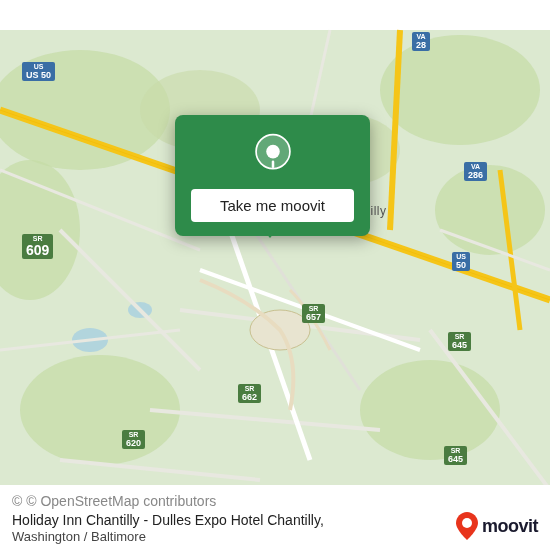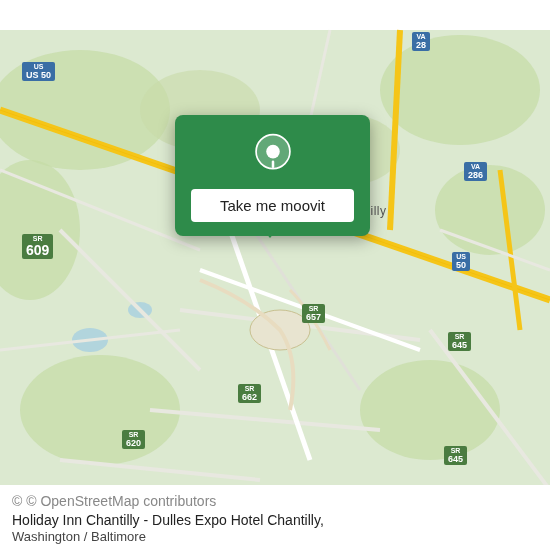--- a/index.html
+++ b/index.html
@@ -242,15 +242,22 @@
   <div id="bottom-bar">
     <div id="copyright-line">
       <span>©</span>
       <span>© OpenStreetMap contributors</span>
     </div>
     <div style="display:flex; align-items:flex-start; justify-content:space-between;">
       <div>
         <div id="hotel-name">Holiday Inn Chantilly - Dulles Expo Hotel Chantilly,</div>
         <div id="location-line">Washington / Baltimore</div>
       </div>
+      <div id="moovit-logo">
+        <svg id="moovit-pin" viewBox="0 0 22 28" xmlns="http://www.w3.org/2000/svg">
+          <path d="M11 0 C5 0 0 5 0 11 C0 18 11 28 11 28 C11 28 22 18 22 11 C22 5 17 0 11 0Z" fill="#e8341c"></path>
+          <circle cx="11" cy="11" r="5" fill="white"></circle>
+        </svg>
+        <span id="moovit-text" style="font-size:18px; font-weight:bold; color:#1a1a2e; letter-spacing:-0.5px;">moovit</span>
+      </div>
     </div>
   </div>
 </div>
 
 </body></html>

